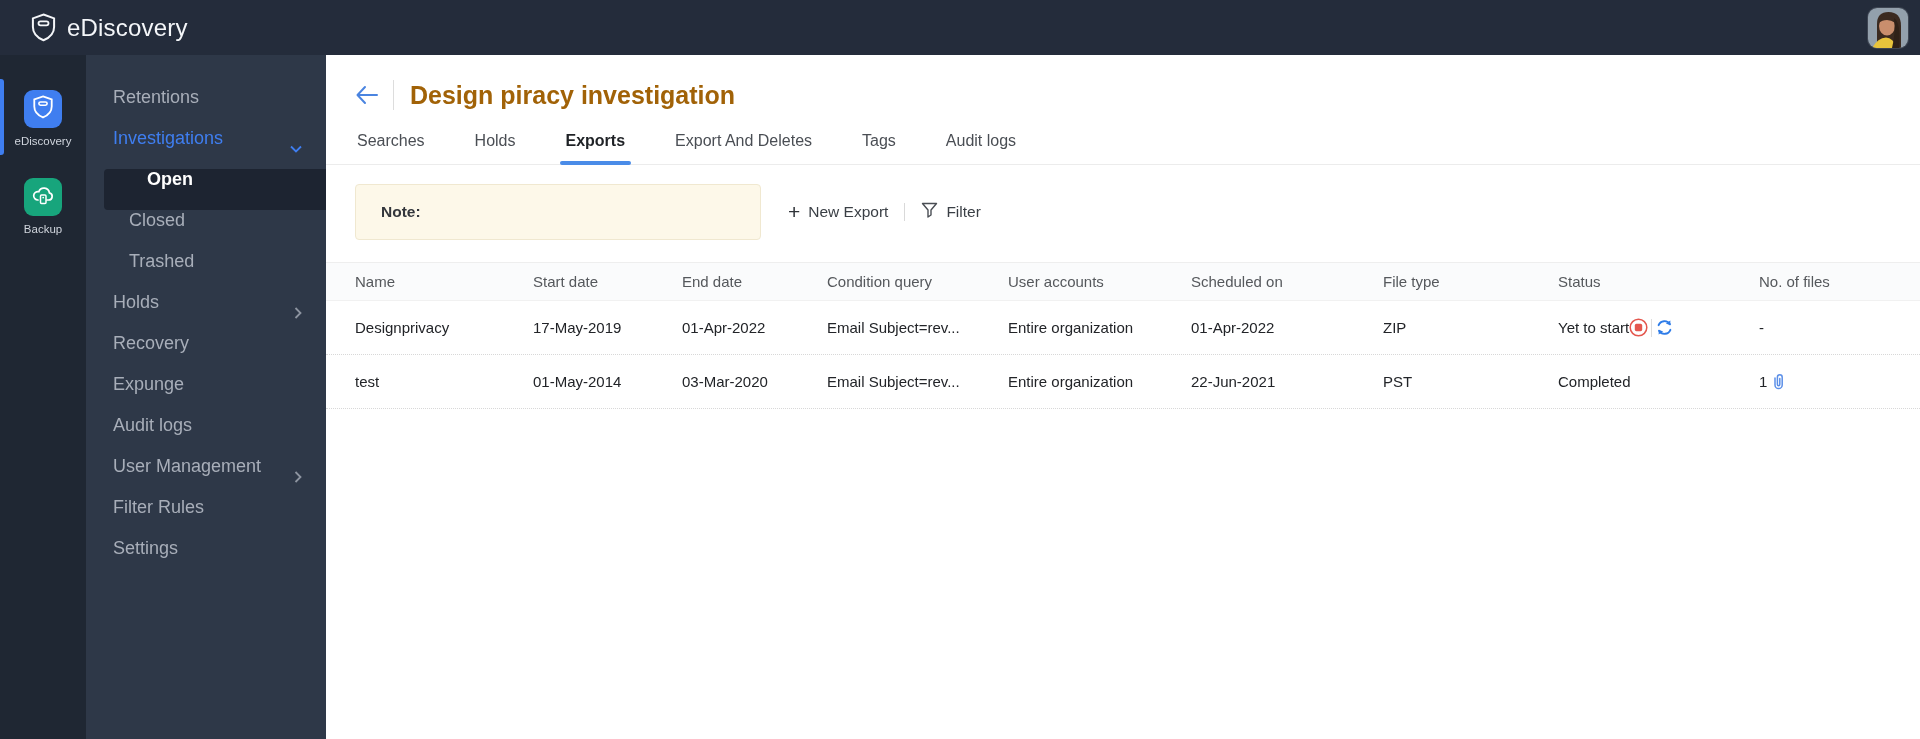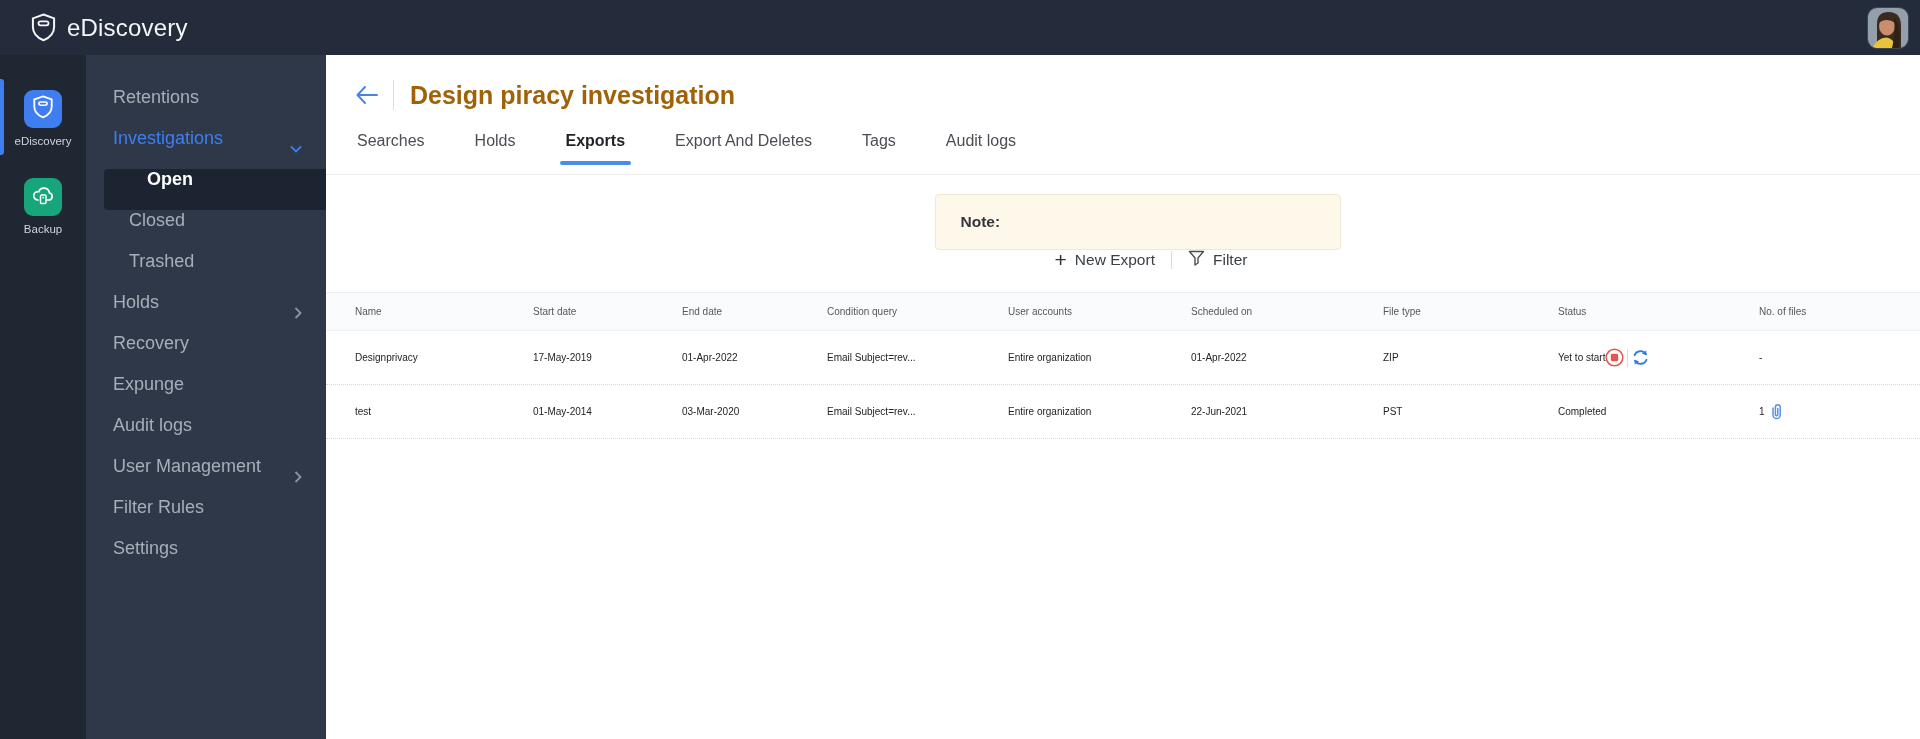--- a/index.html
+++ b/index.html
@@ -36,35 +36,35 @@
   .side-item .chev { margin-left:auto; display:flex; align-items:center; color:#8e95a1; }
   .side-item.parent-active .chev { color:#3f7ef0; }
 
   
   .main { flex:1; background:#fff; padding-top:15px; min-width:0; }
   .page-head { display:flex; align-items:center; padding:10px 0 0 29px; }
   .back-btn { color:#4a84e0; cursor:pointer; display:flex; align-items:center; }
   .head-divider { width:1px; height:30px; background:#ddd; margin:0 16px 0 14px; }
   .page-title { font-size:25px; color:#a16207; font-weight:700; }
 
-  .tabs { display:flex; padding:22px 0 10px 29px; border-bottom:1px solid #ececec; }
+  .tabs { display:flex; padding:22px 0 0 29px; border-bottom:1px solid #ececec; }
   .tab { font-size:16px; color:#4a4e54; margin-right:46px; padding:0 2px 14px; cursor:pointer; position:relative; }
   .tab.active { color:#1f2226; font-weight:700; }
   .tab.active::after { content:""; position:absolute; left:-4px; right:-4px; bottom:-1px; height:4px; background:#4a8ce8; border-radius:2px; }
 
-  .note-row { display:flex; align-items:center; margin:19px 0 0 29px;flex-direction:column; }
+  .note-row { display:flex; align-items:center; margin:19px 0 0 29px; }
   .note-banner { background:#fdf8e9; border:1px solid #f0e8d0; border-radius:4px; height:56px; display:flex; align-items:center; padding:0 25px; font-size:15.5px; color:#33363b; width:406px; }
   .note-banner b { font-weight:700; margin-right:5px; }
   .toolbar { display:flex; align-items:center; margin-left:27px; }
   .tool-btn { display:flex; align-items:center; gap:8px; font-size:15.5px; color:#3a3f45; cursor:pointer; }
   .tool-sep { width:1px; height:18px; background:#d9d9d9; margin:0 16px; }
   .plus-glyph { font-size:21px; line-height:1; color:#2f3338; font-weight:400; margin-top:-2px; }
 
   
-  .table { margin-top:22px; font-size:10px; }
+  .table { margin-top:22px; font-size:15px; }
   .t-row { display:grid; grid-template-columns:178px 149px 145px 181px 183px 192px 175px 201px 1fr; padding-left:29px; align-items:center; }
   .t-head { height:39px; background:#fafbfc; border-top:1px solid #eeeeee; border-bottom:1px solid #f1f1f1; color:#55585c; }
   .t-body-row { height:54px; border-bottom:1px dotted #d8d8d8; color:#222428; }
   .cell { padding-right:14px; white-space:nowrap; overflow:hidden; text-overflow:ellipsis; }
   .status-cell { display:flex; align-items:center; }
   .status-sep { width:1px; height:18px; background:#ddd; margin:0 3px; }
   .files-cell { display:flex; align-items:center; gap:4px; }
   .icon-btn { display:flex; align-items:center; cursor:pointer; }
 </style>
 </head>

